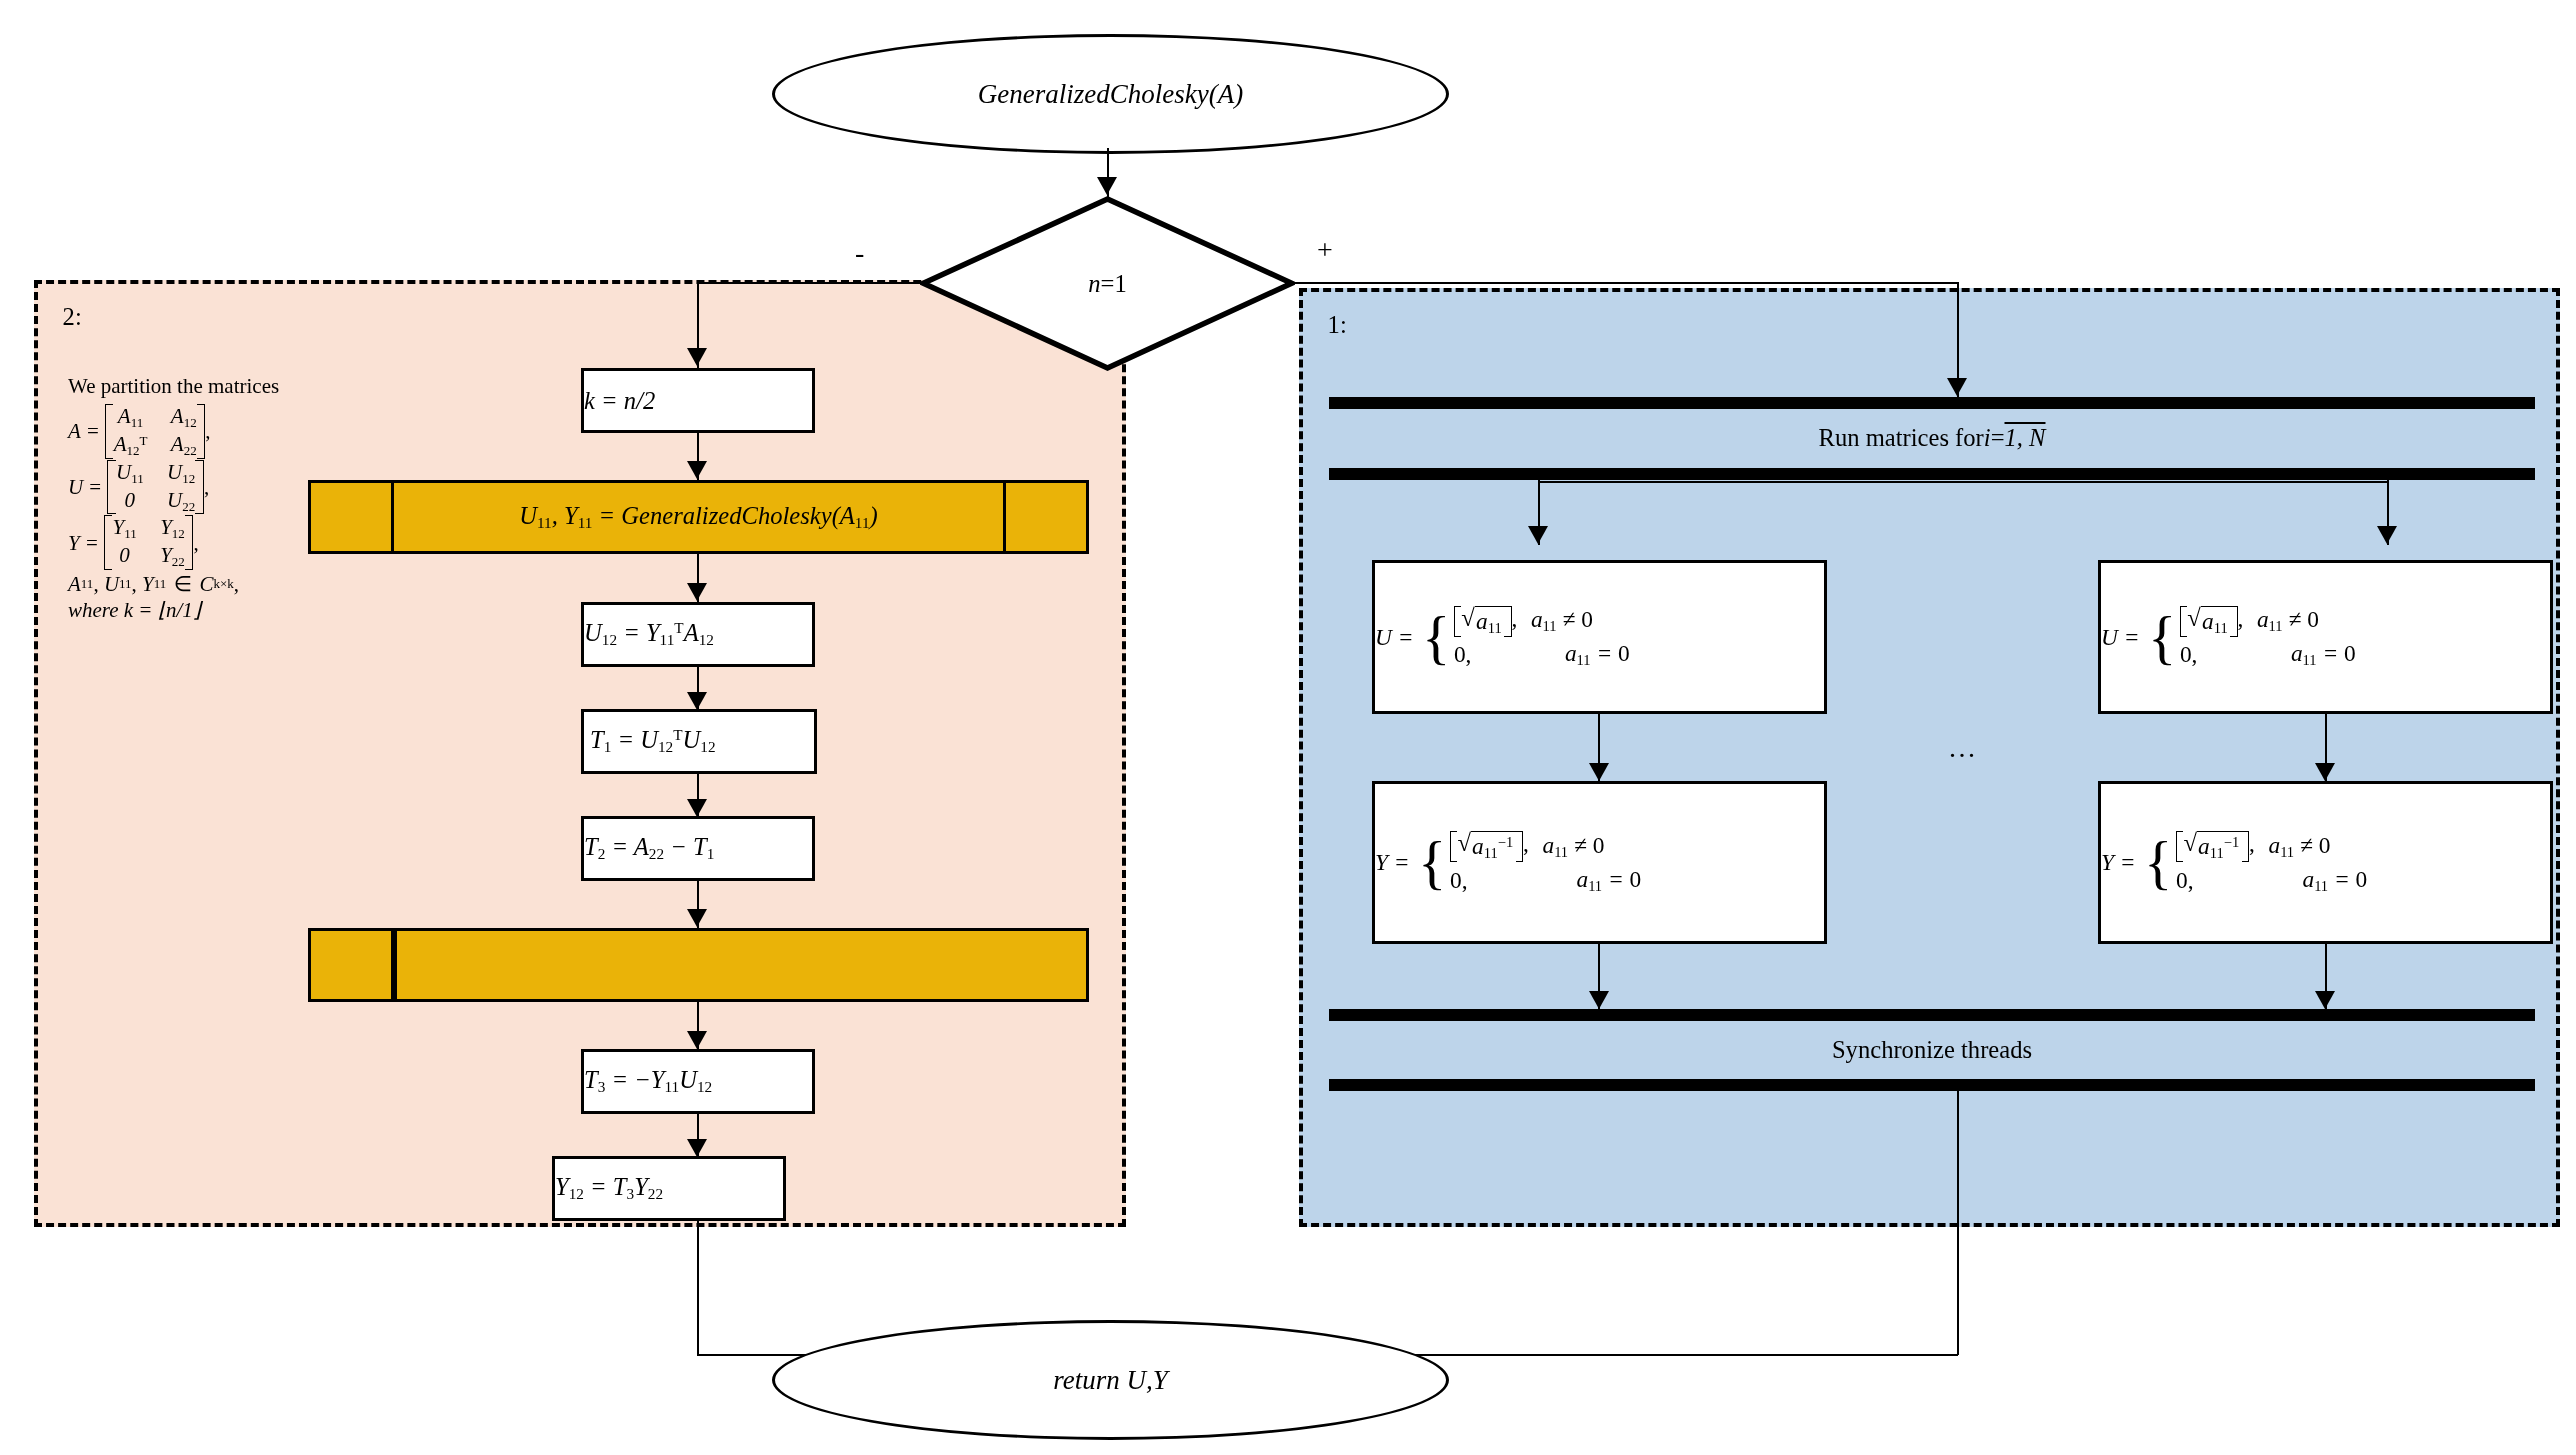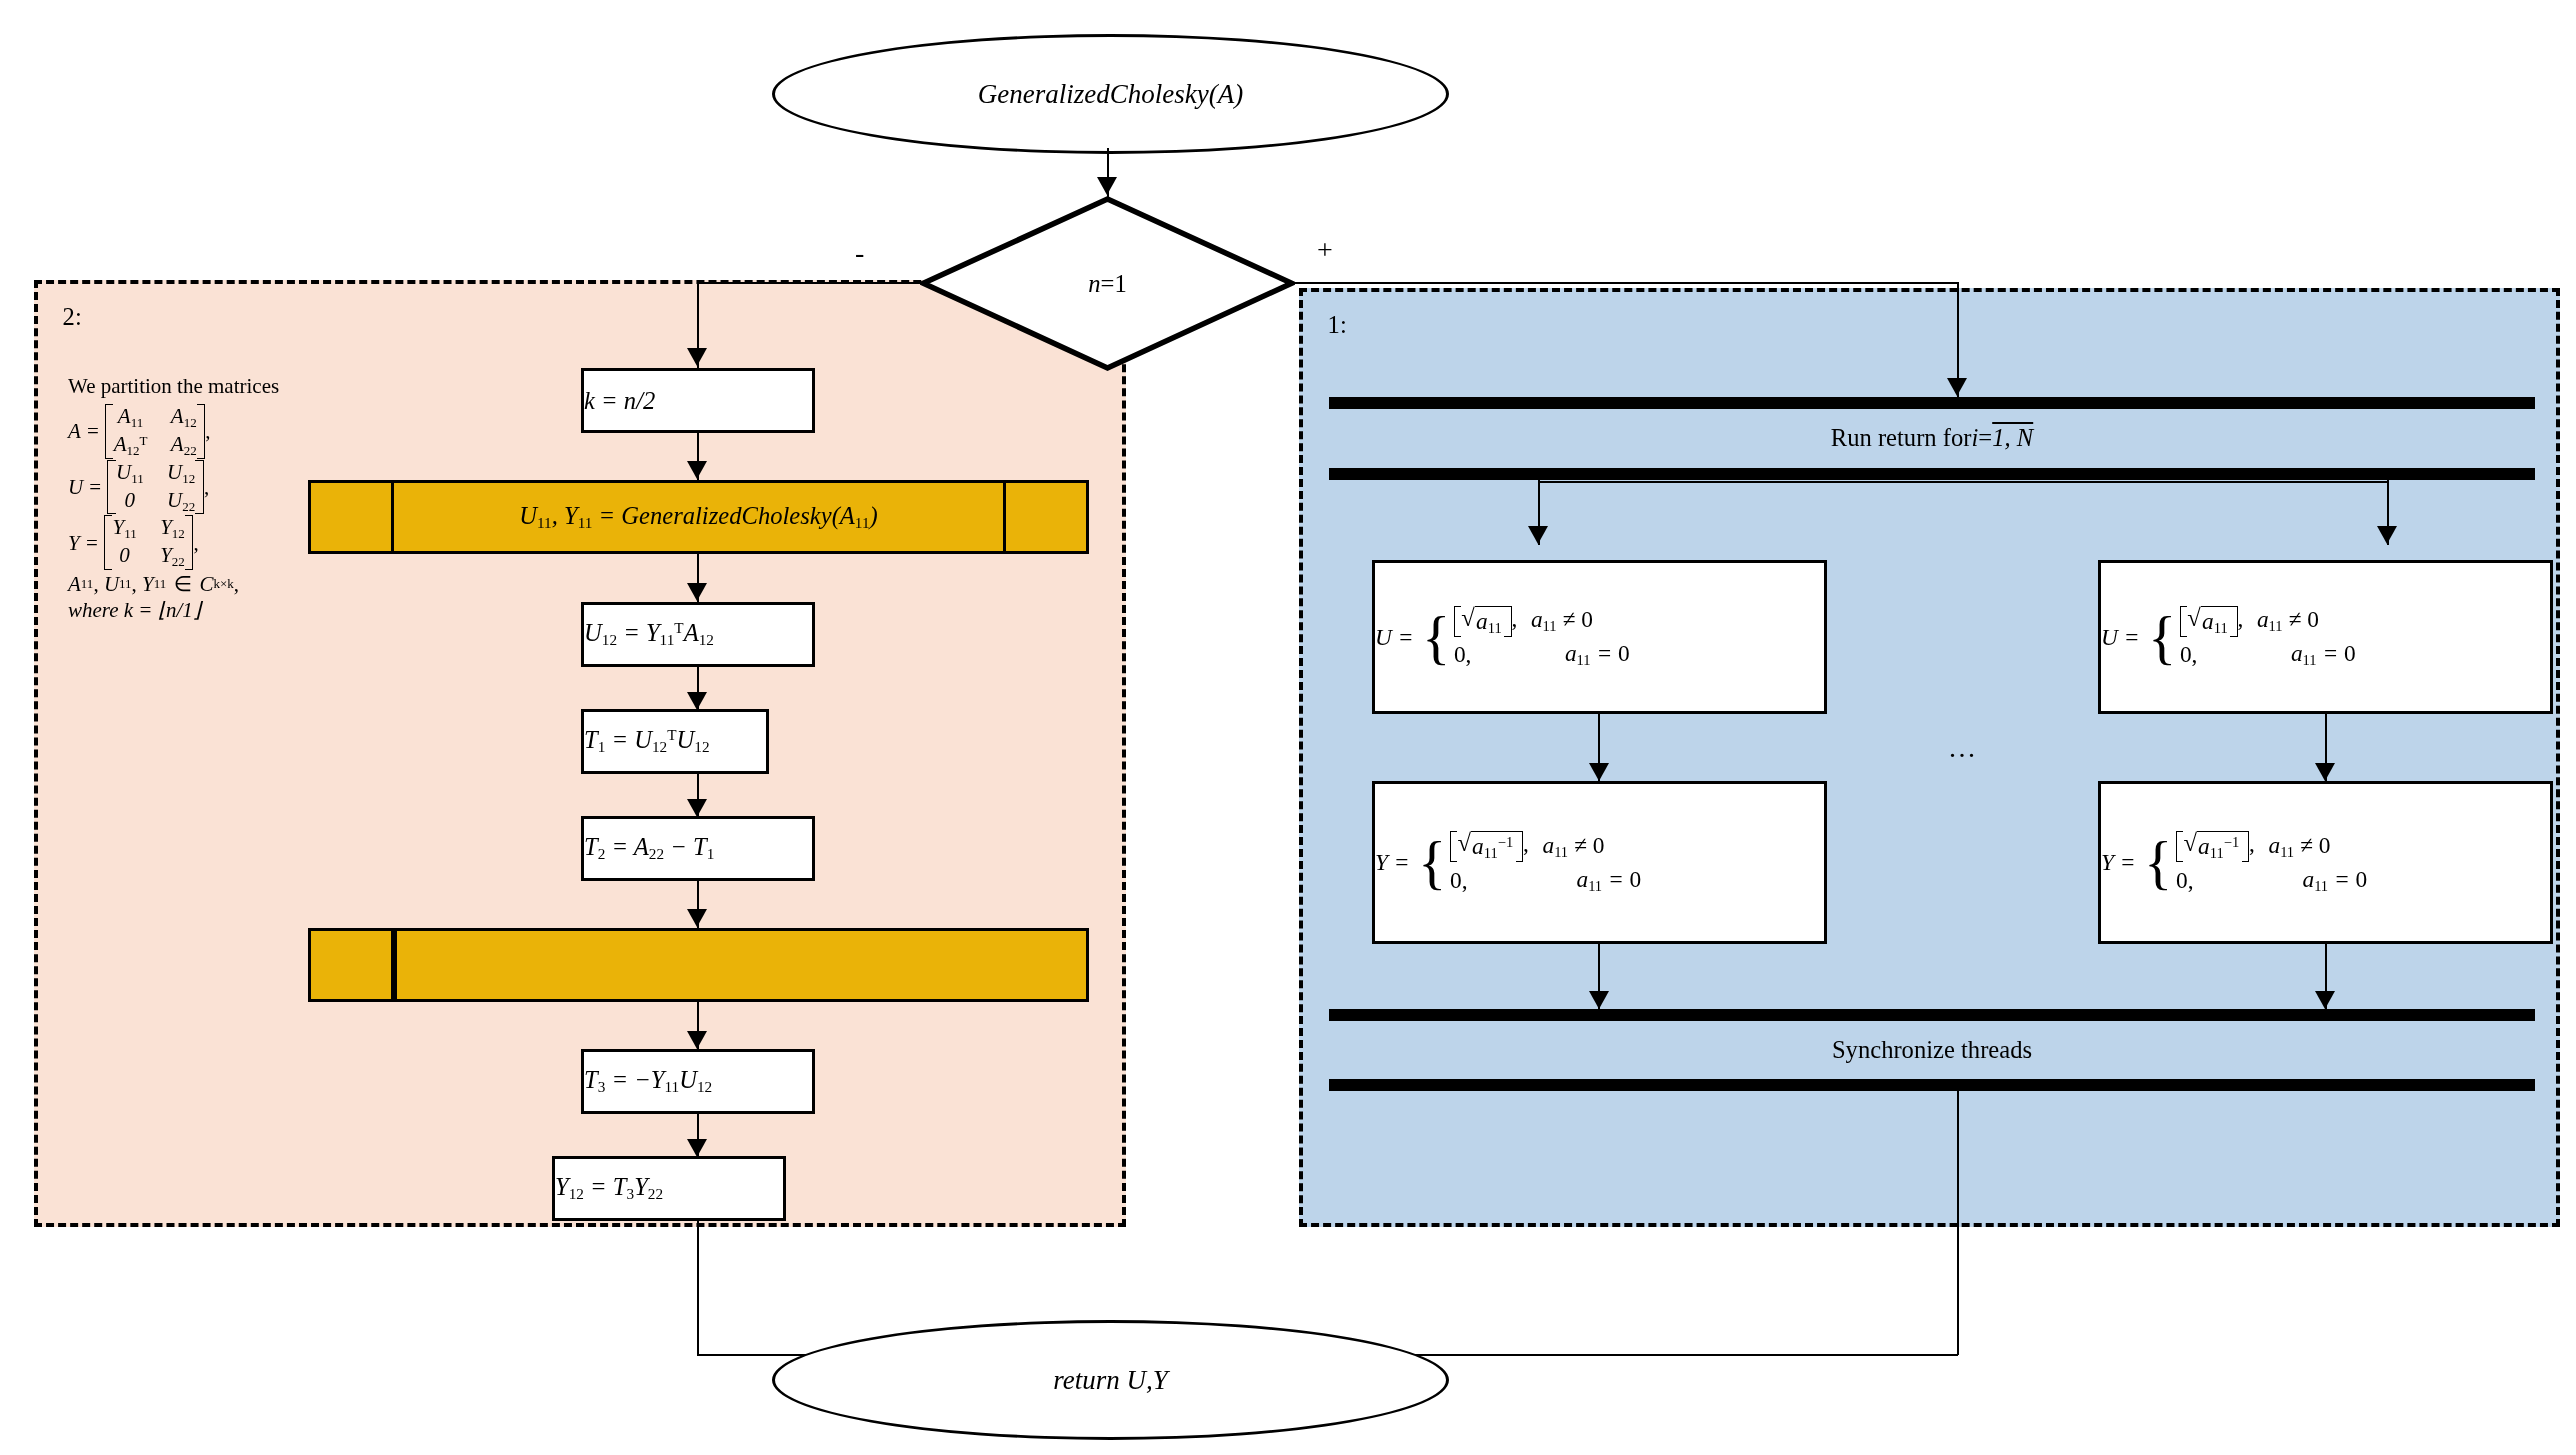--- a/index.html
+++ b/index.html
@@ -213,21 +213,21 @@
   <div class="arrow" style="left:687px;top:583px;"></div>
 
   <div class="pbox" style="left:581px;top:602px;width:234px;height:65px;">
     <span class="f">
       <span class="mi">U</span><sub>12</sub> = <span class="mi">Y</span><sub>11</sub><sup>T</sup><span class="mi">A</span><sub>12</sub>
     </span>
   </div>
   <div class="vline" style="left:697px;top:666px;height:44px;"></div>
   <div class="arrow" style="left:687px;top:692px;"></div>
 
-  <div class="pbox" style="left:581px;top:709px;width:188px;height:65px;">
+  <div class="pbox" style="left:581px;top:709px;width:236px;height:65px;padding-left:6px;">
     <span class="f">
       <span class="mi">T</span><sub>1</sub> = <span class="mi">U</span><sub>12</sub><sup>T</sup><span class="mi">U</span><sub>12</sub>
     </span>
   </div>
   <div class="vline" style="left:697px;top:773px;height:44px;"></div>
   <div class="arrow" style="left:687px;top:799px;"></div>
 
   <div class="pbox" style="left:581px;top:816px;width:234px;height:65px;">
     <span class="f">
       <span class="mi">T</span><sub>2</sub> = <span class="mi">A</span><sub>22</sub> − <span class="mi">T</span><sub>1</sub>
@@ -253,21 +253,21 @@
 
   <div class="pbox" style="left:552px;top:1156px;width:234px;height:65px;">
     <span class="f">
       <span class="mi">Y</span><sub>12</sub> = <span class="mi">T</span><sub>3</sub><span class="mi">Y</span><sub>22</sub>
     </span>
   </div>
 
   <div class="forkbar" style="left:1329px;top:397px;width:1206px;height:12.3px;"></div>
 
   <div class="bandlabel" style="left:1329px;top:413px;width:1206px;height:49px;">
-    <span>Run return for </span>
+    <span>Run matrices for </span>
       <span class="mi">i</span>
       <span> = </span>
       <span class="mi ovl">1, N</span>
   </div>
   <div class="forkbar" style="left:1329px;top:468px;width:1206px;height:12.3px;"></div>
 
   <div class="hline" style="left:1538px;top:481px;width:849px;"></div>
   <div class="vline" style="left:1538px;top:480px;height:65px;"></div>
   <div class="arrow" style="left:1528px;top:526px;"></div>
   <div class="vline" style="left:2387px;top:480px;height:65px;"></div>

